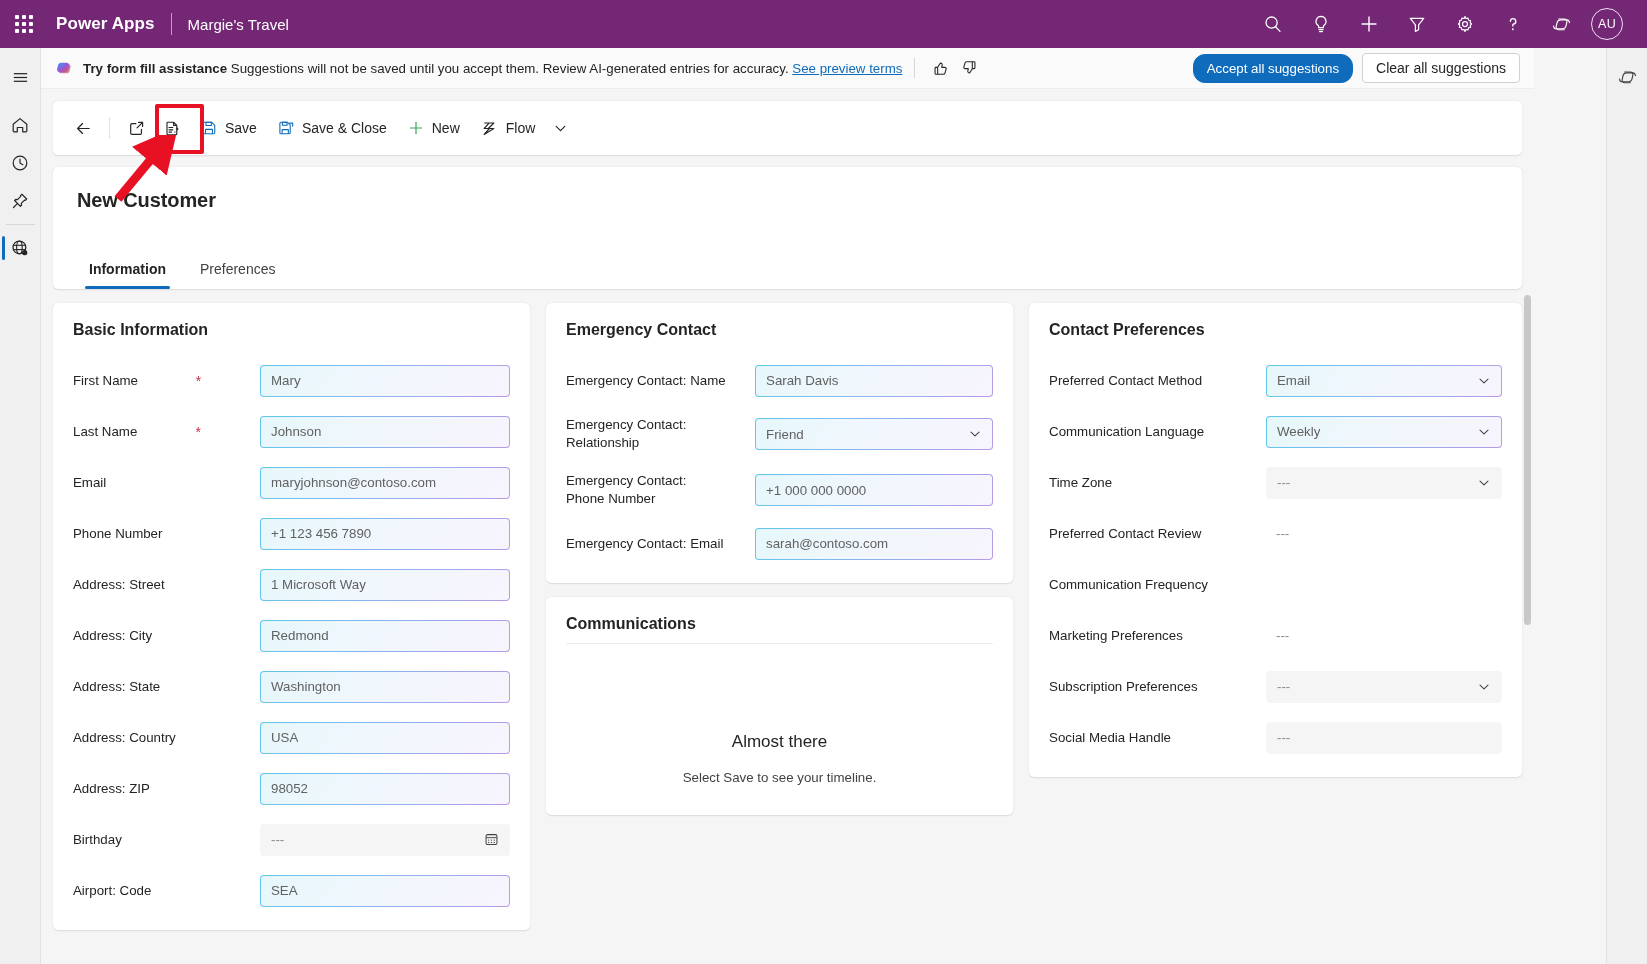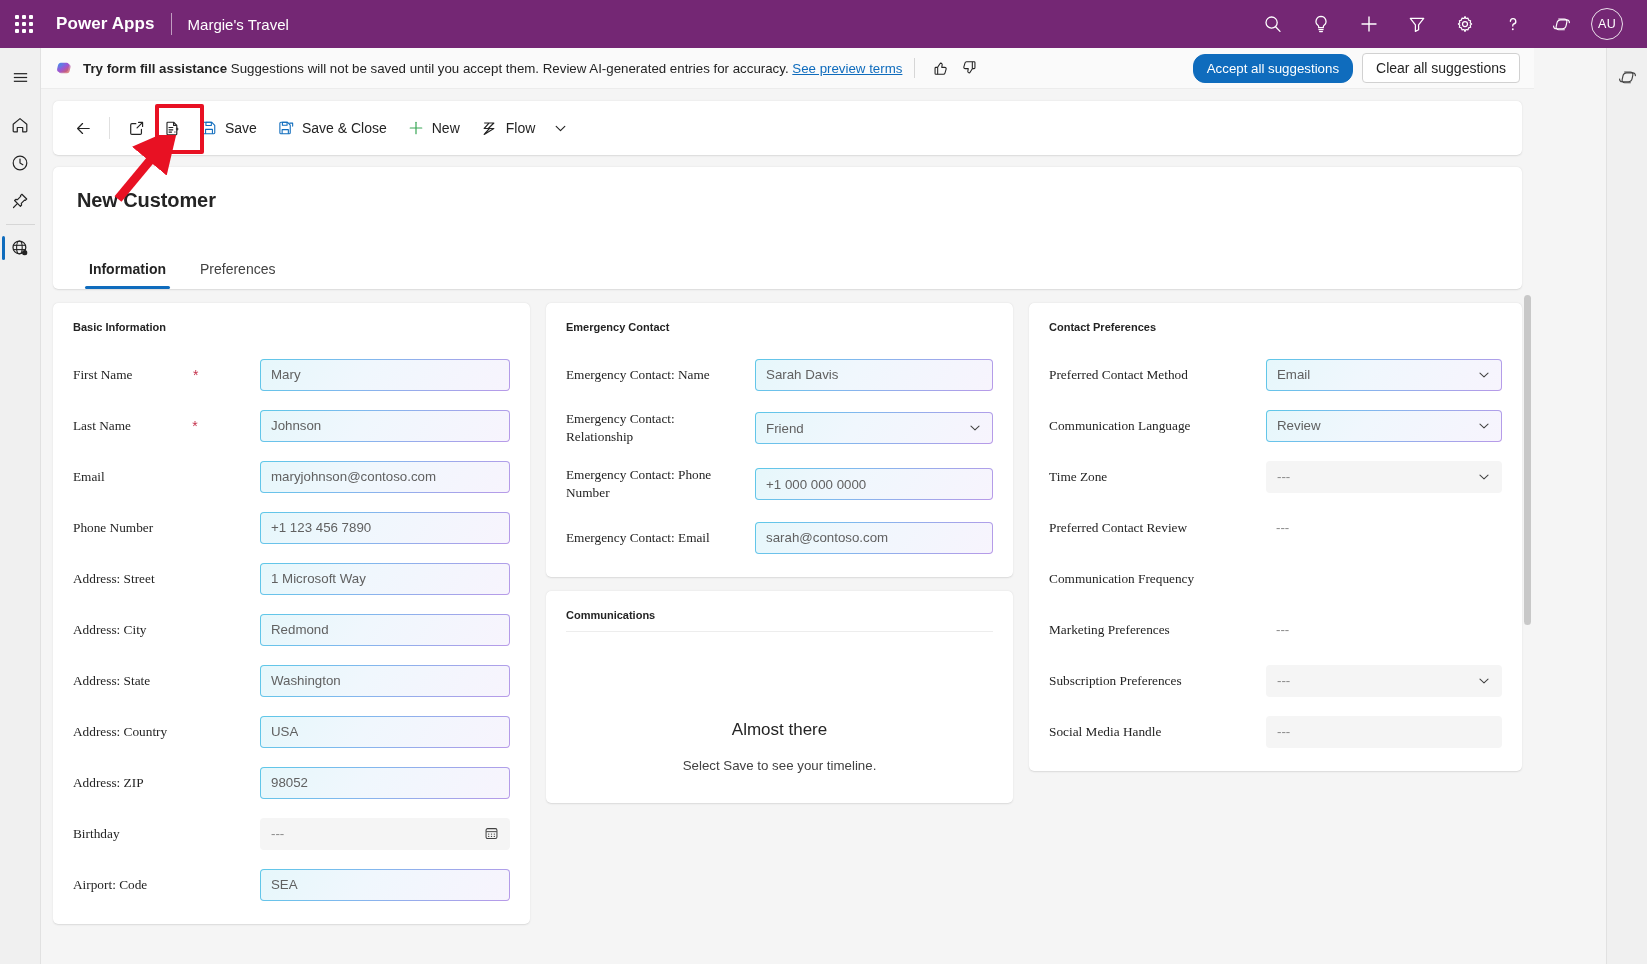--- a/index.html
+++ b/index.html
@@ -130,26 +130,26 @@
   .col { display: flex; flex-direction: column; gap: 14px; }
   .col-1 { width: 478px; }
   .col-2 { width: 468px; }
   .col-3 { width: 494px; }
 
   .card {
     background: #fff; border-radius: 5px;
     box-shadow: 0 .6px 1.8px rgba(0,0,0,.10), 0 .15px .45px rgba(0,0,0,.07);
     padding: 18px 20px 14px 20px;
   }
-  .card-title { font-size: 11px; font-weight: bold; color: #242424; margin-bottom: 16px; }
+  .card-title { font-size: 16px; font-weight: bold; color: #242424; margin-bottom: 16px; }
   .card-title.with-rule { border-bottom: 1px solid #ededed; padding-bottom: 10px; margin-bottom: 0; }
 
   .row { display: flex; align-items: center; min-height: 51px; }
   .row.tall { min-height: 56px; }
-  .lbl { font-size: 13.3px; color: #242424; line-height: 1.33; padding-right: 8px; font-family: Liberation Serif, serif; }
+  .lbl { font-size: 13.3px; color: #242424; line-height: 1.33; padding-right: 8px; }
   .req { color: #c4314b; font-size: 14px; margin-left: auto; padding-right: 9px; }
 
   .ctl { margin-left: auto; position: relative; }
 
   
   .fld {
     height: 32px; border-radius: 4px; display: flex; align-items: center;
     font-size: 13.3px; color: #616161; padding: 0 10px; position: relative;
   }
   .fld.ai {
@@ -603,21 +603,21 @@
                     </svg>
                 </span>
               </div>
             </div>
           </div>
 
           <div class="row">
             <div class="lbl">Communication Language</div>
             <div class="ctl">
               <div class="fld ai w3">
-                <span class="val">Review</span>
+                <span class="val">Weekly</span>
                 <span class="chev">
                   <svg width="14" height="14" viewBox="0 0 16 16" fill="none">
                       <path d="M3.4 5.9 8 10.2l4.6-4.3" stroke="#424242" stroke-width="1.2" stroke-linecap="round" stroke-linejoin="round"></path>
                     </svg>
                 </span>
               </div>
             </div>
           </div>
 
           <div class="row">

